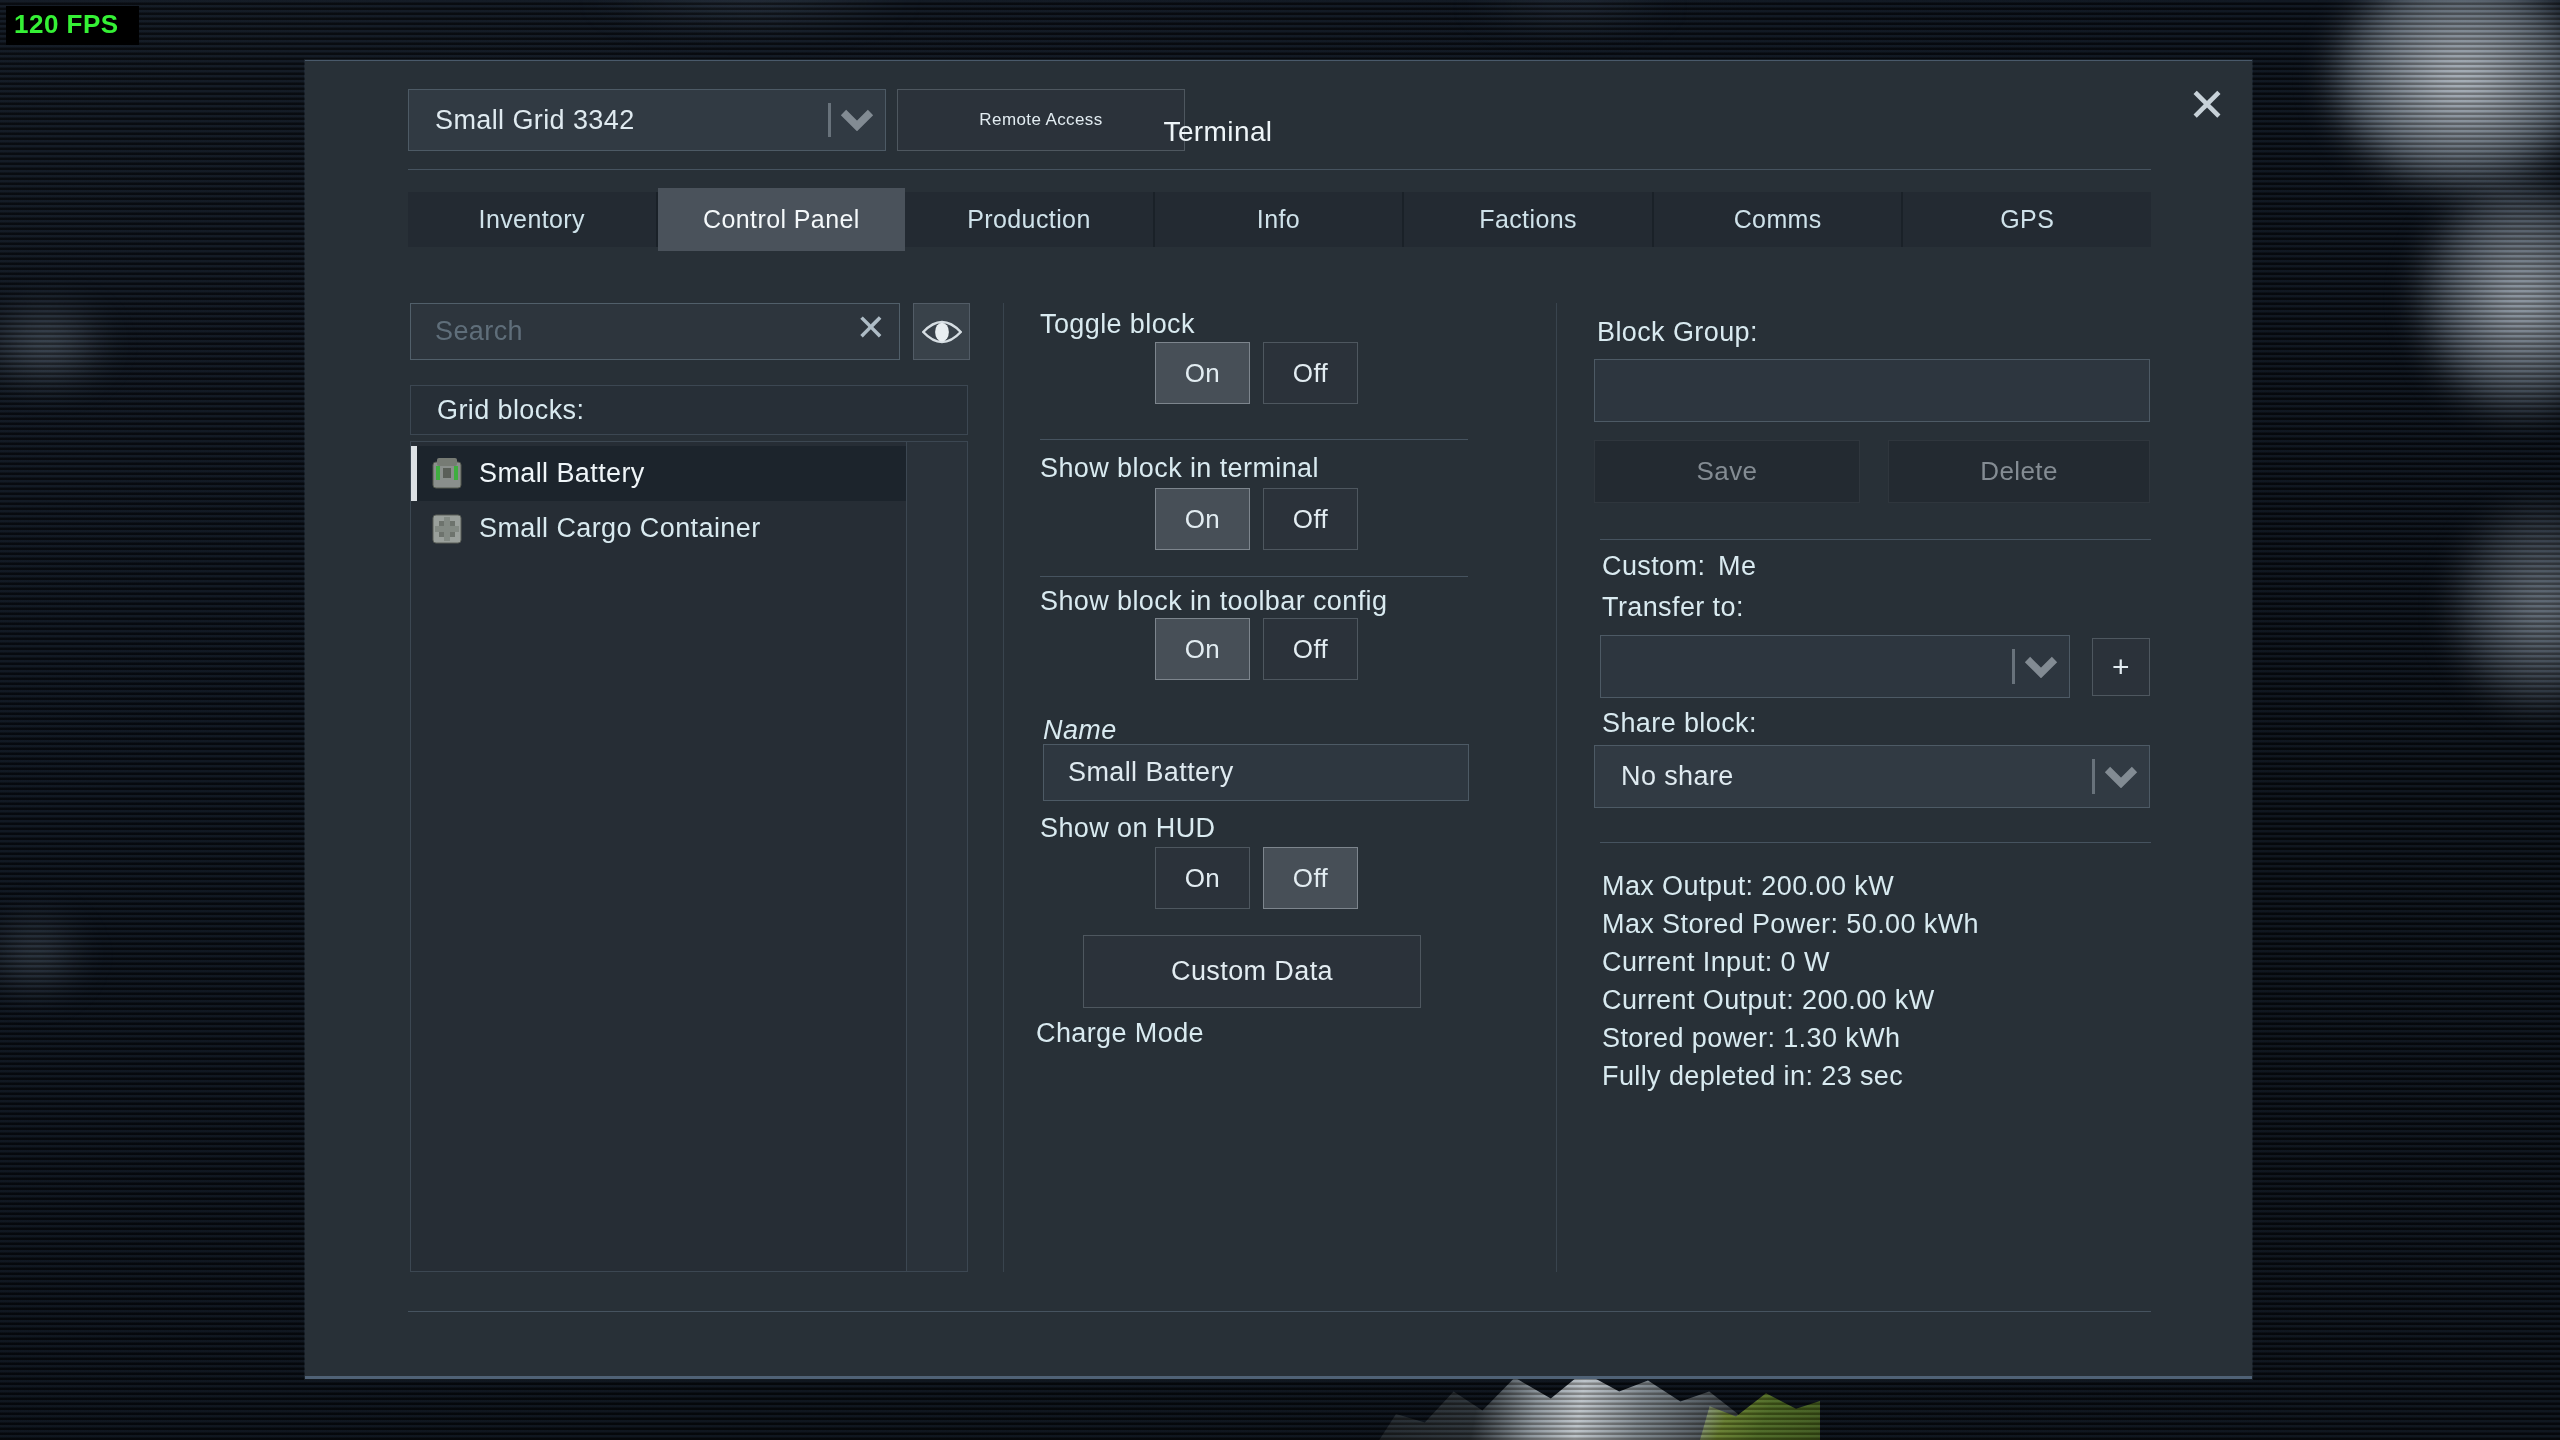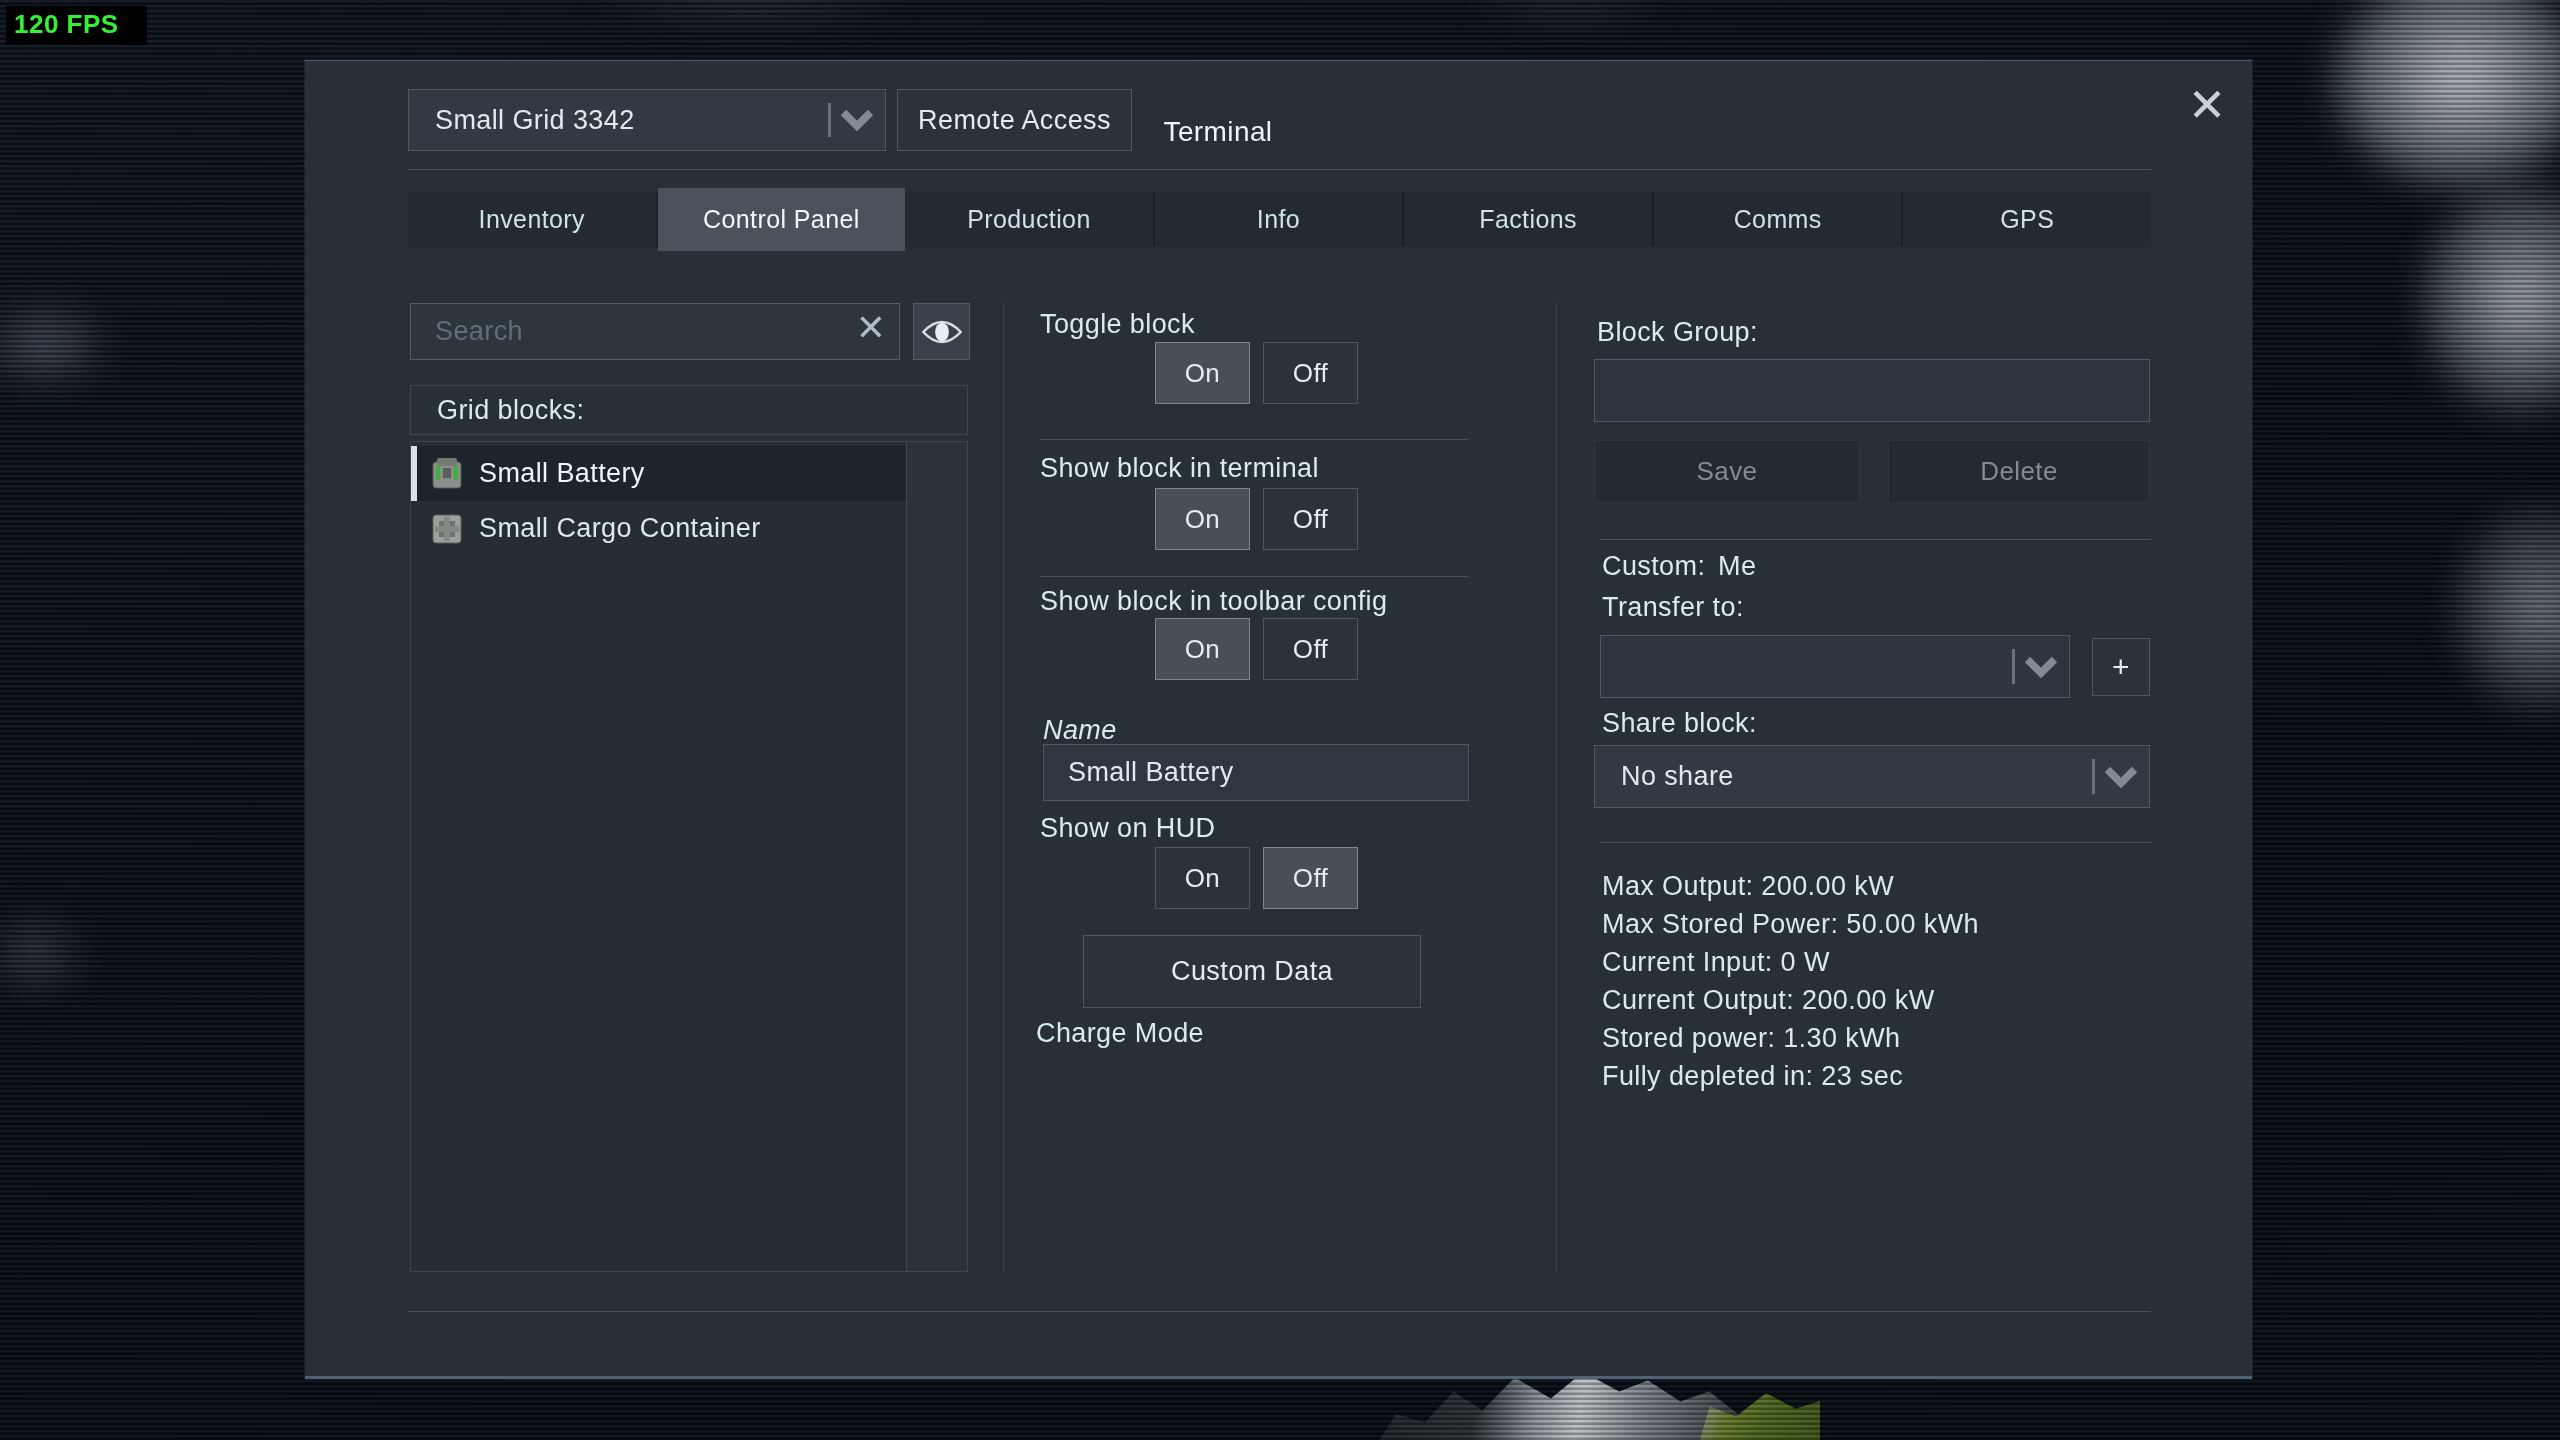--- a/index.html
+++ b/index.html
@@ -20,21 +20,21 @@
   .mountain{position:absolute;left:1378px;top:1372px;width:360px;height:70px;z-index:1;
     background:linear-gradient(100deg,#24282b 0%,#33383b 28%,#aab1b5 44%,#e8ecee 56%,#9aa1a5 72%,#3f4447 100%);
     clip-path:polygon(0% 100%,5% 60%,13% 72%,21% 28%,29% 55%,38% 8%,48% 38%,57% 0%,67% 28%,75% 12%,84% 42%,92% 28%,100% 60%,100% 100%);}
   .grass{position:absolute;left:1700px;top:1388px;width:120px;height:52px;z-index:1;
     background:linear-gradient(115deg,#b9c0c4 0%,#7d9630 28%,#5d7c23 55%,#4c671b 100%);
     clip-path:polygon(0% 100%,8% 35%,30% 55%,55% 10%,80% 40%,100% 25%,100% 100%);}
   .scanlines{position:absolute;inset:0;z-index:2;pointer-events:none;
     background:repeating-linear-gradient(180deg,rgba(40,56,74,.22) 0px,rgba(40,56,74,.22) 2px,rgba(0,0,0,.42) 3px,rgba(0,0,0,.42) 5px);}
   
   .fps{position:absolute;left:6px;top:6px;z-index:5;background:#000;color:#35f135;
-    font-size:26px;font-weight:bold;padding:3px 28px 5px 8px;letter-spacing:.5px;}
+    font-size:26px;font-weight:bold;padding:3px 20px 5px 8px;letter-spacing:.5px;}
   
   .dialog{position:absolute;left:305px;top:60px;width:1947px;height:1315px;z-index:10;
     background:#283037;border-top:1px solid #49596a;border-bottom:3px solid #506276;
     box-shadow:0 0 0 1px rgba(90,110,130,.18);}
   .abs{position:absolute;}
   .label{color:#d9eaf0;font-size:27px;letter-spacing:.4px;}
   .hsep{position:absolute;height:1px;background:#46535f;}
   .vsep{position:absolute;width:1px;background:#39444e;}
   
   .field{position:absolute;background:#313a43;border:1px solid #4d5a65;color:#dfeaf0;
@@ -101,21 +101,21 @@
 <div class="dialog">
 
   <div class="field dropdown" style="left:103px;top:28px;width:478px;height:62px;">
     <span class="dd-text">Small Grid 3342</span>
     <span class="dd-bar"></span>
     <svg class="chev" viewBox="0 0 24 14">
       <path d="M3 2 L12 11 L21 2" fill="none" stroke="#828b93" stroke-width="5"></path>
       </svg>
   </div>
 
-  <div class="btn" style="left:592px;top:28px;width:235px;height:62px;font-size:27px;">Remote Access</div>
+  <div class="btn" style="left:592px;top:28px;width:288px;height:62px;font-size:17px;">Remote Access</div>
 
   <div class="abs label" style="left:763px;top:55px;width:300px;text-align:center;font-size:28px;color:#eef5f8;">Terminal</div>
 
   <div class="close">✕</div>
 
   <div class="hsep" style="left:103px;top:108px;width:1743px;"></div>
 
   <div class="tabs">
     <div class="tab">Inventory</div>
     <div class="tab active">Control Panel</div>

